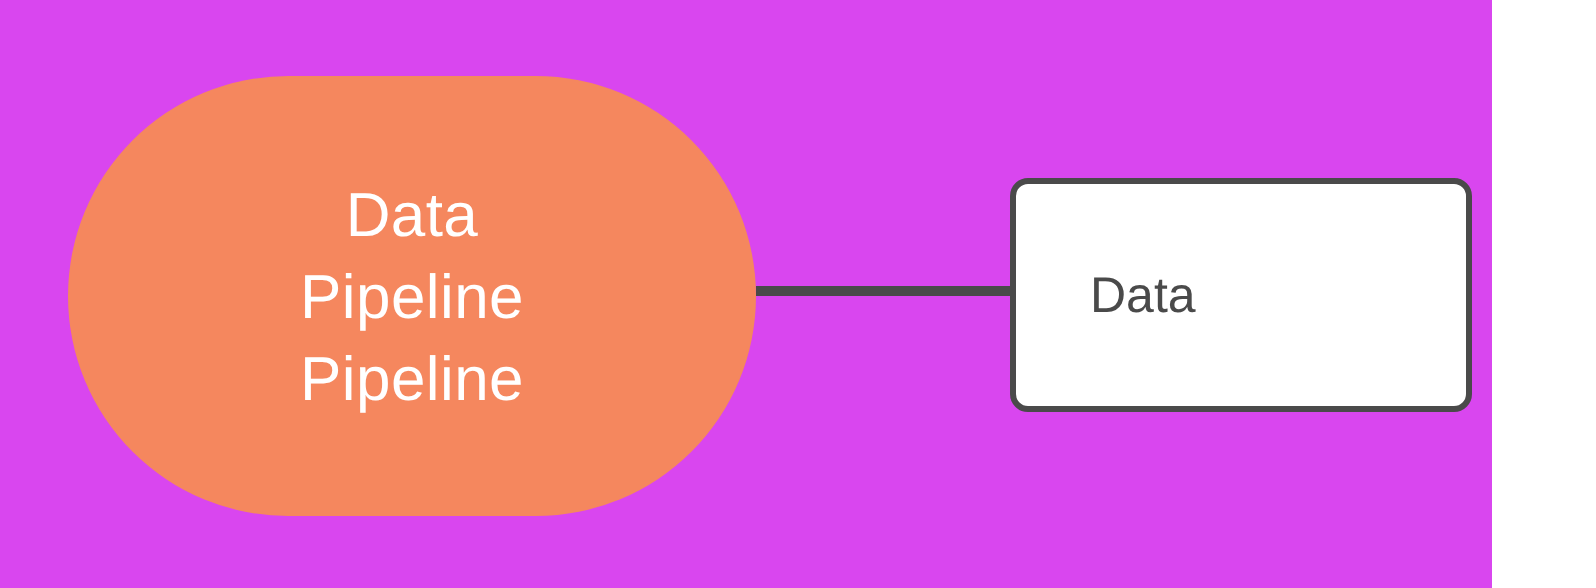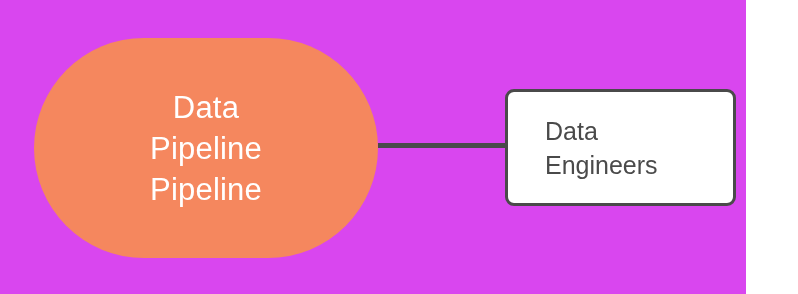--- a/index.html
+++ b/index.html
@@ -90,16 +90,15 @@
   <div class="node-pill">
     <span class="node-line">Data</span>
     <span class="node-line">Pipeline</span>
     <span class="node-line">Pipeline</span>
   </div>
 
   <div class="connector"></div>
 
   <div class="node-rect">
     <span class="node-line">Data</span>
-    <span class="node-line">Engineers</span>
   </div>
 
 </div>
 
 </body></html>

